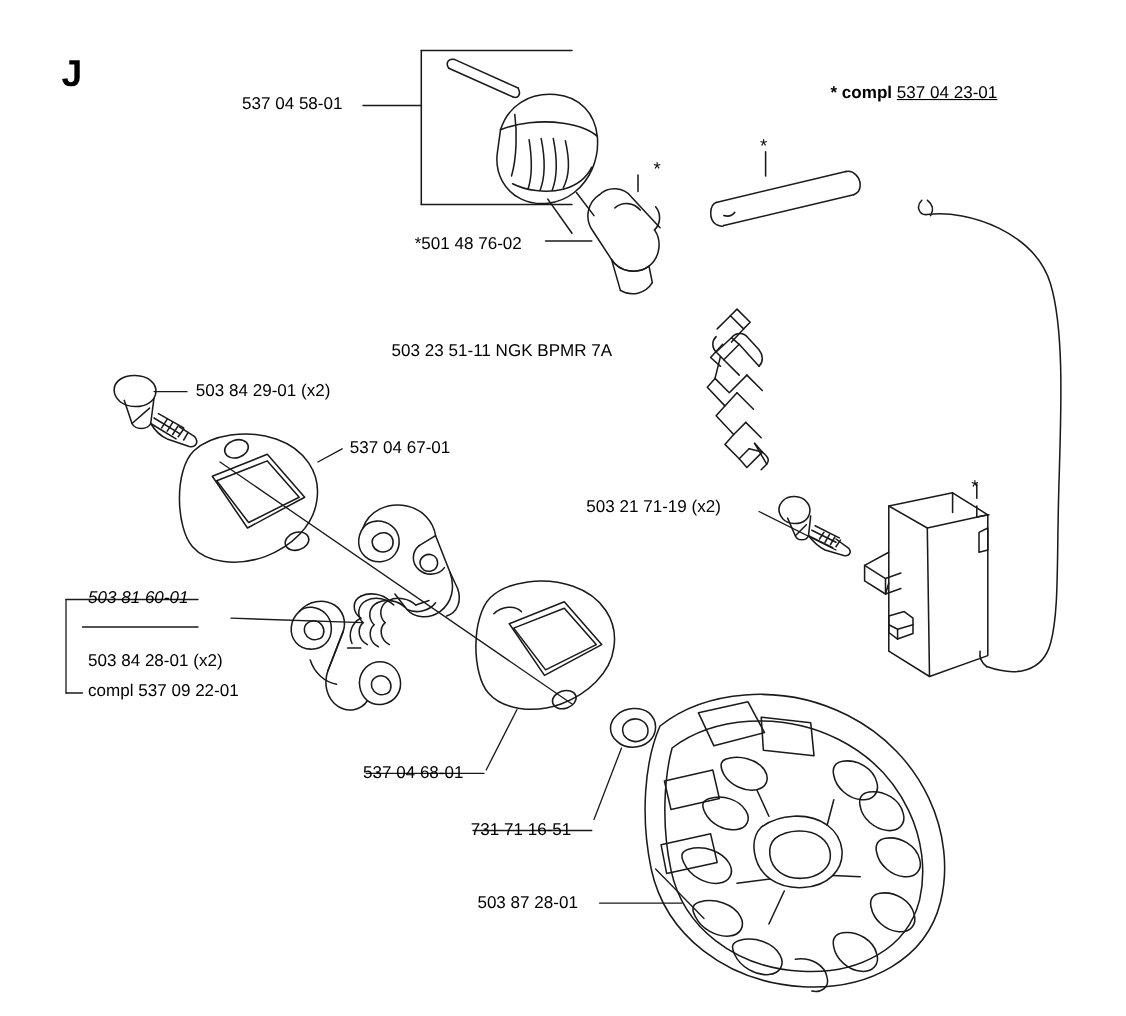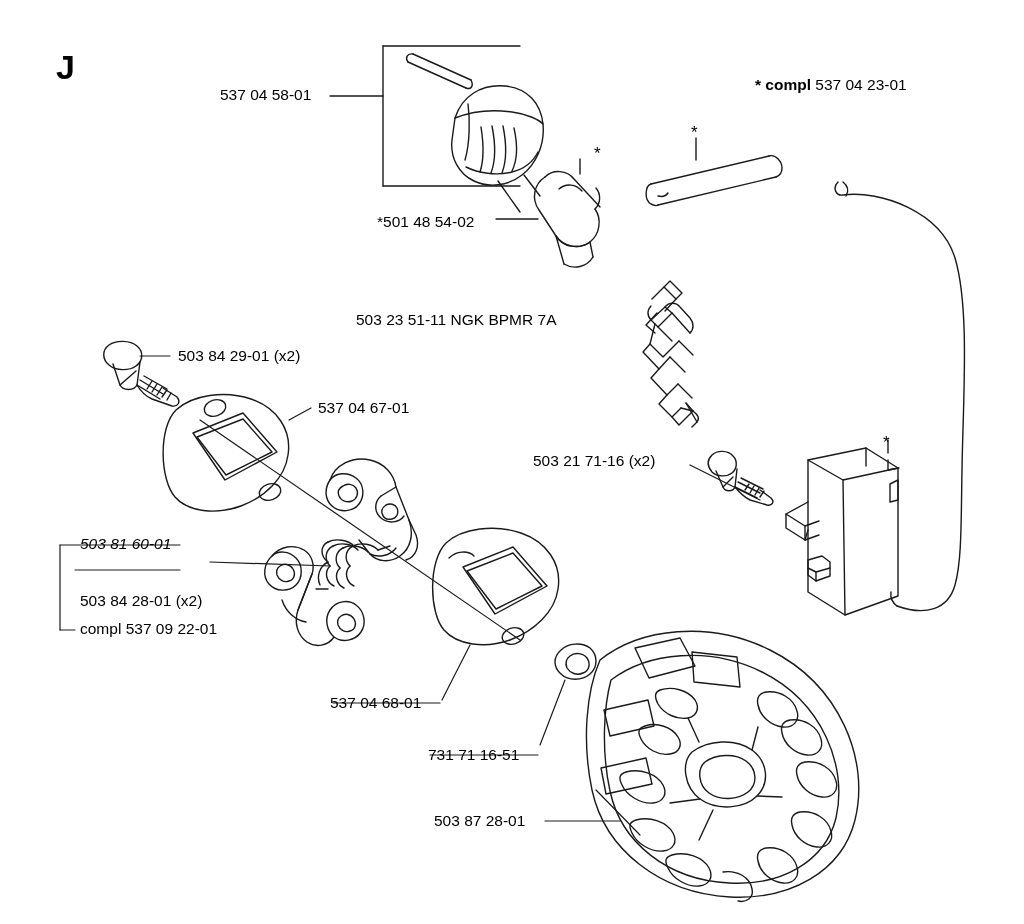--- a/index.html
+++ b/index.html
@@ -335,23 +335,23 @@
         <path d="M690,465 L760,500"></path>
         <path d="M210,562 L330,566"></path>
         <path d="M200,420 L520,640"></path>
       </g>
 
     </g>
   </svg>
 
   <div class="lbl" style="left:220px; top:86px;">537 04 58-01</div>
 
-  <div class="lbl b" style="left:755px; top:76px;"><span>* compl</span><span style="font-weight:normal;"> </span><span style="font-weight:normal;">537 04 23-01</span></div>
-
-  <div class="lbl" style="left:377px; top:213px;">*501 48 54-02</div>
+  <div class="lbl b" style="left:755px; top:76px;"><span>* compl</span><span style="font-weight:normal;"> </span><span style="font-weight:normal;text-decoration:underline;">537 04 23-01</span></div>
+
+  <div class="lbl" style="left:377px; top:213px;">*501 48 76-02</div>
 
   <div class="star" style="left:594px; top:145px;">*</div>
   <div class="star" style="left:691px; top:124px;">*</div>
   <div class="star" style="left:883px; top:434px;">*</div>
 
   <div class="lbl" style="left:356px; top:311px;text-align:center;"><span>503 23 51-11</span><span> </span><span class="b">NGK BPMR 7A</span></div>
 
   <div class="lbl" style="left:178px; top:347px;"><span>503 84 29-01</span><span> </span><span class="b">(x2)</span></div>
 
   <div class="lbl" style="left:318px; top:399px;">537 04 67-01</div>
@@ -361,15 +361,15 @@
   <div class="lbl" style="left:80px; top:560px;margin-top:32px;"><span>503 84 28-01</span><span> </span><span class="b">(x2)</span></div>
 
   <div class="lbl" style="left:80px; top:620px;"><span class="b">compl</span><span> </span><span>537 09 22-01</span></div>
 
   <div class="lbl" style="left:330px; top:694px;">537 04 68-01</div>
 
   <div class="lbl" style="left:428px; top:746px;">731 71 16-51</div>
 
   <div class="lbl" style="left:434px; top:812px;">503 87 28-01</div>
 
-  <div class="lbl" style="left:533px; top:452px;"><span>503 21 71-16</span><span> </span><span class="b">(x2)</span></div>
+  <div class="lbl" style="left:533px; top:452px;"><span>503 21 71-19</span><span> </span><span class="b">(x2)</span></div>
 
 </div>
 
 </body></html>

